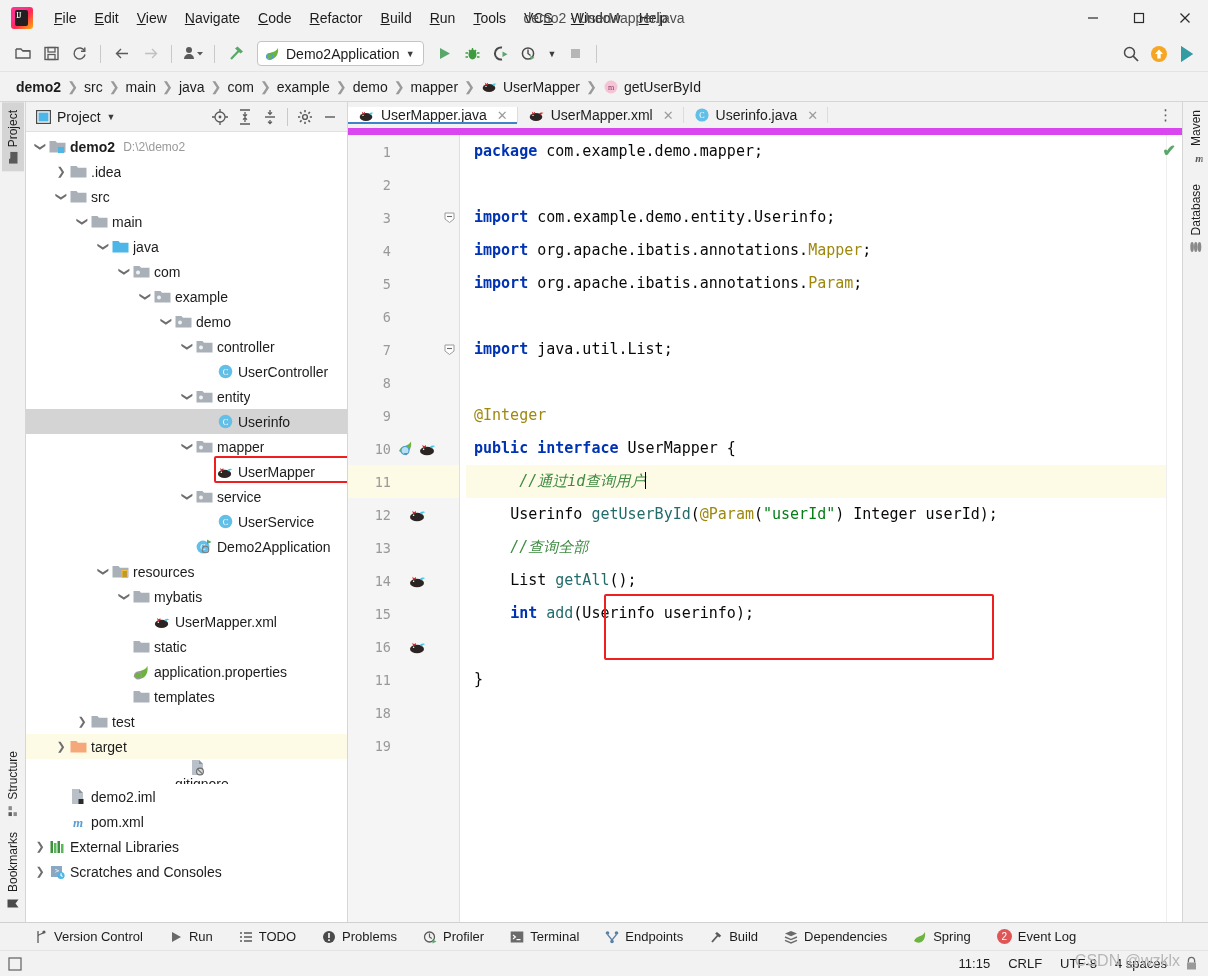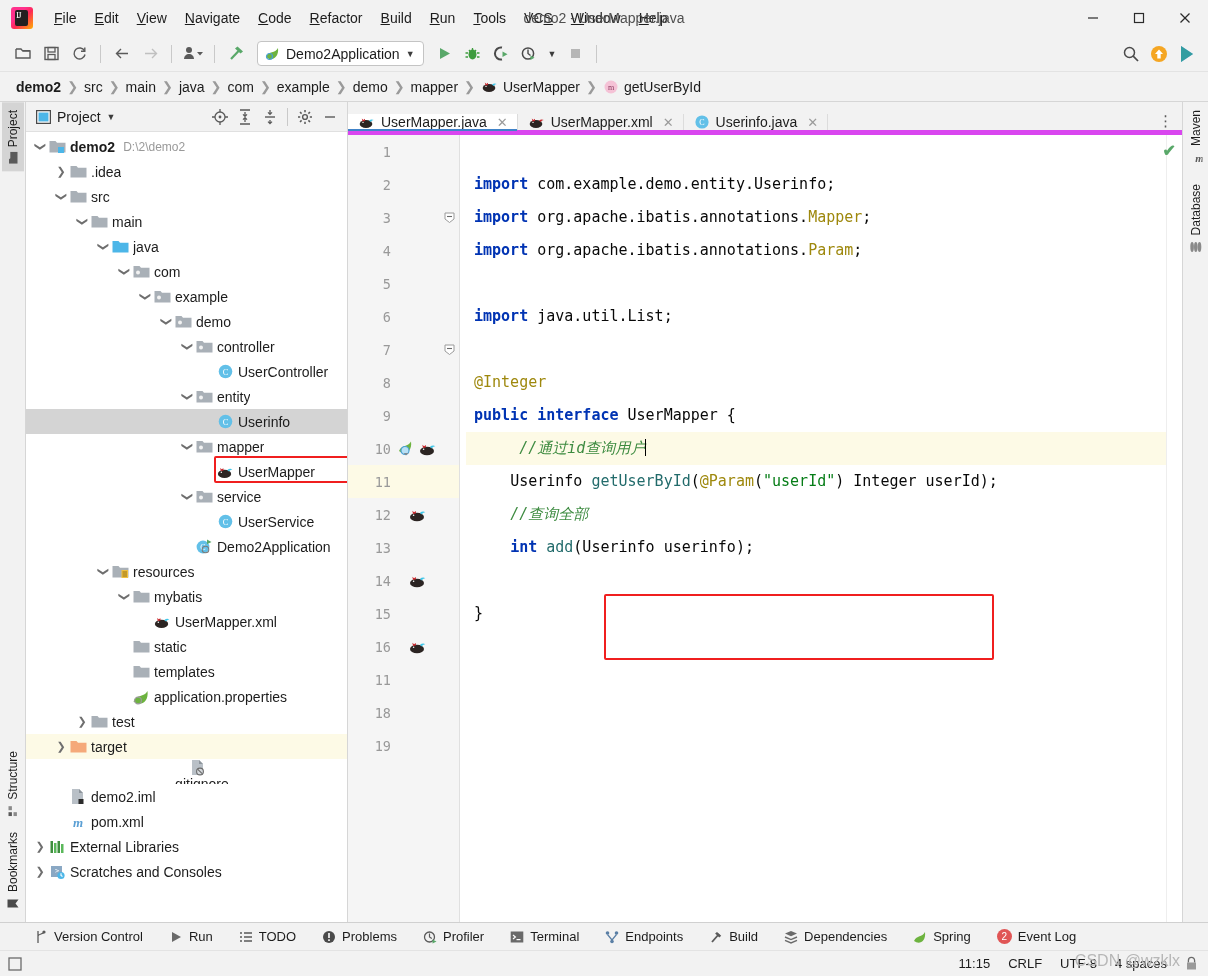--- a/index.html
+++ b/index.html
@@ -71,21 +71,21 @@
   .trow.selected { background: #d4d4d4; }
   .trow.hl { background: #fdfae6; }
   .arrow { width: 16px; text-align: center; color: #6e6e6e; font-size: 11px; flex: none; }
   .ticon { width: 18px; margin-right: 4px; flex: none; display: flex; align-items: center; justify-content: center; }
   .tlabel { overflow: hidden; }
   .tpath { color: #999; font-size: 12px; margin-left: 8px; }
   .redbox { position: absolute; border: 2px solid #f01f1f; border-radius: 2px; pointer-events: none; }
 
   
   .editor-wrap { flex: 1; display: flex; flex-direction: column; min-width: 0; background: #fff;}
-  .tabs { height: 33px; display: flex; background: #f2f2f2; align-items: flex-end; border-bottom: 5px solid #d946ef;}
+  .tabs { height: 33px; display: flex; background: #f2f2f2; align-items: center; border-bottom: 7px solid #d946ef;}
   .tab { display: flex; align-items: center; gap: 6px; padding: 0 9px 0 10px; font-size: 14px;
     border-right: 1px solid #dcdcdc; position: relative; background: #f2f2f2; }
   .tab.active { background: #fff; }
   .tab.active::after { content: ""; position: absolute; left: 0; right: 0; bottom: -1px; height: 2px; background: #4083c9; }
   .tab .x { color: #9b9b9b; font-size: 13px; margin-left: 4px; }
   .tabs .tail { flex: 1; display: flex; align-items: center; justify-content: flex-end; padding-right: 8px; }
   .code-area { flex: 1; display: flex; position: relative; overflow: hidden; background: #fff; }
   .gutter { width: 112px; background: #f5f5f5; border-right: 1px solid #e0e0e0; flex: none; position: relative;}
   .gline { height: 33px; display: flex; align-items: center; justify-content: flex-end; padding-right: 4px;
     color: #999; font-size: 13.5px; font-family: "DejaVu Sans Mono", monospace; position: relative;}
@@ -604,35 +604,35 @@
             <span class="ticon">
               <svg width="17" height="15" viewBox="0 0 17 15">
                 <path d="M0.5 2h6l1.5 1.8H16.5V13.5H0.5z" fill="#a9b0b7"></path>
               </svg>
             </span>
             <span class="tlabel">static</span>
           </div>
           <div class="trow" style="padding-left: 90px;">
             <span class="arrow"></span>
             <span class="ticon">
-              <svg width="17" height="15" viewBox="0 0 17 15">
-                <path d="M0.5 2h6l1.5 1.8H16.5V13.5H0.5z" fill="#a9b0b7"></path>
-              </svg>
-            </span>
-            <span class="tlabel">templates</span>
-          </div>
-          <div class="trow" style="padding-left: 90px;">
-            <span class="arrow"></span>
-            <span class="ticon">
               <svg width="18" height="16" viewBox="0 0 18 16">
                 <path d="M1.5 12.5c3.5-8 10-3.5 14-10.5 1.2 9.5-4.5 14-10.5 12.5z" fill="#6db33f"></path>
                 <circle cx="6" cy="11.5" r="3.4" fill="none" stroke="#9a9a9a" stroke-width="1.2"></circle>
               </svg>
             </span>
             <span class="tlabel">application.properties</span>
+          </div>
+          <div class="trow" style="padding-left: 90px;">
+            <span class="arrow"></span>
+            <span class="ticon">
+              <svg width="17" height="15" viewBox="0 0 17 15">
+                <path d="M0.5 2h6l1.5 1.8H16.5V13.5H0.5z" fill="#a9b0b7"></path>
+              </svg>
+            </span>
+            <span class="tlabel">templates</span>
           </div>
           <div class="trow" style="padding-left: 48px;">
             <span class="arrow">❯</span>
             <span class="ticon">
               <svg width="17" height="15" viewBox="0 0 17 15">
                 <path d="M0.5 2h6l1.5 1.8H16.5V13.5H0.5z" fill="#a9b0b7"></path>
               </svg>
             </span>
             <span class="tlabel">test</span>
           </div>
@@ -884,32 +884,34 @@
               <span class="gico" style="width: 52px; gap: 2px;"></span>
               <span class="gfold"></span>
             </div>
             <div class="gline">
               <span class="num">19</span>
               <span class="gico" style="width: 52px; gap: 2px;"></span>
               <span class="gfold"></span>
             </div>
           </div>
         <div class="code" id="code">
+            <div class="cline"><span class="kw">package</span><span class="pln"> com.example.demo.mapper;</span></div>
             <div class="cline">&nbsp;</div>
             <div class="cline"><span class="kw">import</span><span class="pln"> com.example.demo.entity.Userinfo;</span></div>
             <div class="cline"><span class="kw">import</span><span class="pln"> org.apache.ibatis.annotations.</span><span class="ann">Mapper</span><span class="pln">;</span></div>
             <div class="cline"><span class="kw">import</span><span class="pln"> org.apache.ibatis.annotations.</span><span class="ann">Param</span><span class="pln">;</span></div>
             <div class="cline">&nbsp;</div>
             <div class="cline"><span class="kw">import</span><span class="pln"> java.util.List;</span></div>
             <div class="cline">&nbsp;</div>
             <div class="cline"><span class="ann">@Integer</span></div>
             <div class="cline"><span class="kw">public</span> <span class="kw">interface</span> <span class="pln">UserMapper {</span></div>
             <div class="cline hl">    <span class="cmt">//通过id查询用户</span><span class="caret"></span></div>
             <div class="cline">    <span class="pln">Userinfo </span><span class="mth">getUserById</span><span class="pln">(</span><span class="ann">@Param</span><span class="pln">(</span><span class="str">"userId"</span><span class="pln">) Integer userId);</span></div>
             <div class="cline">    <span class="cmt">//查询全部</span></div>
+            <div class="cline">    <span class="pln">List<userinfo> </userinfo></span><span class="mth">getAll</span><span class="pln">();</span></div>
             <div class="cline">    <span class="kw">int</span><span class="mth"> add</span><span class="pln">(Userinfo userinfo);</span></div>
             <div class="cline">&nbsp;</div>
             <div class="cline"><span class="pln">}</span></div>
             <div class="cline">&nbsp;</div>
             <div class="redbox" style="left: 144px; top: 459px; width: 390px; height: 66px;"></div>
           </div>
         <div class="inspect">✔</div>
         <div class="scroll-col"></div>
       </div>
     </div>

